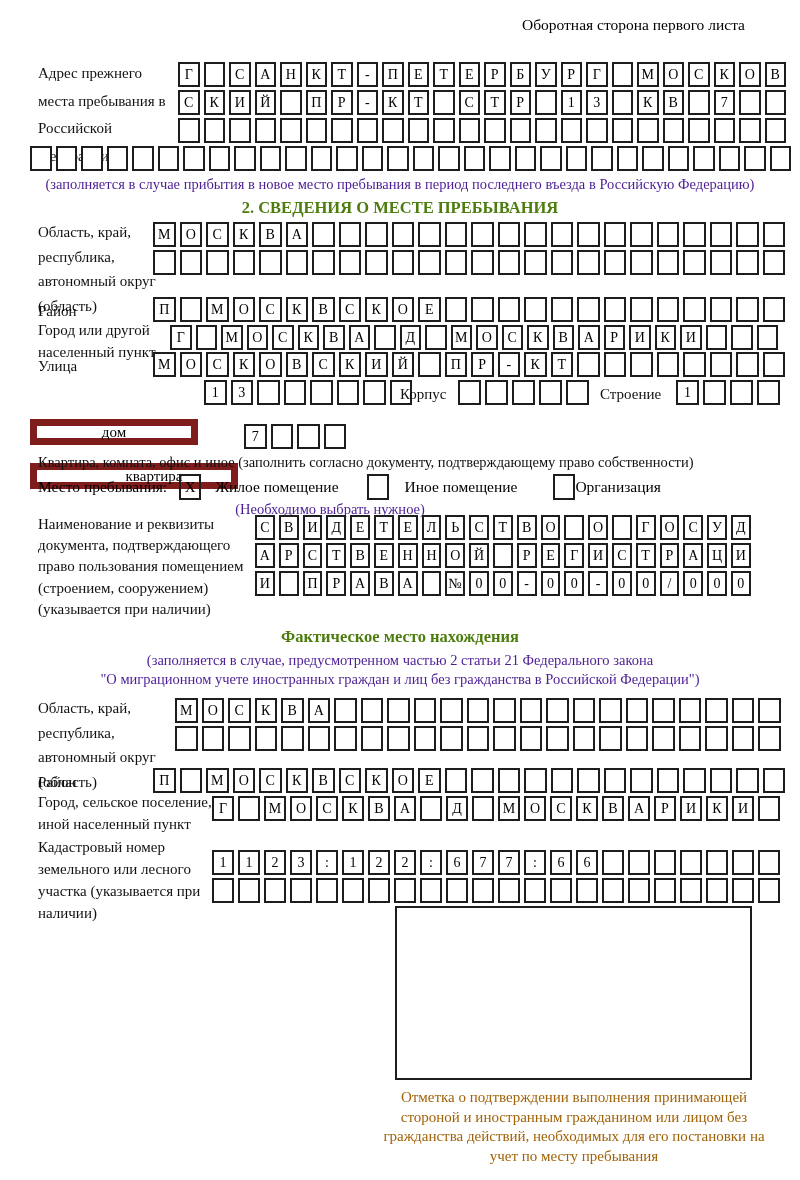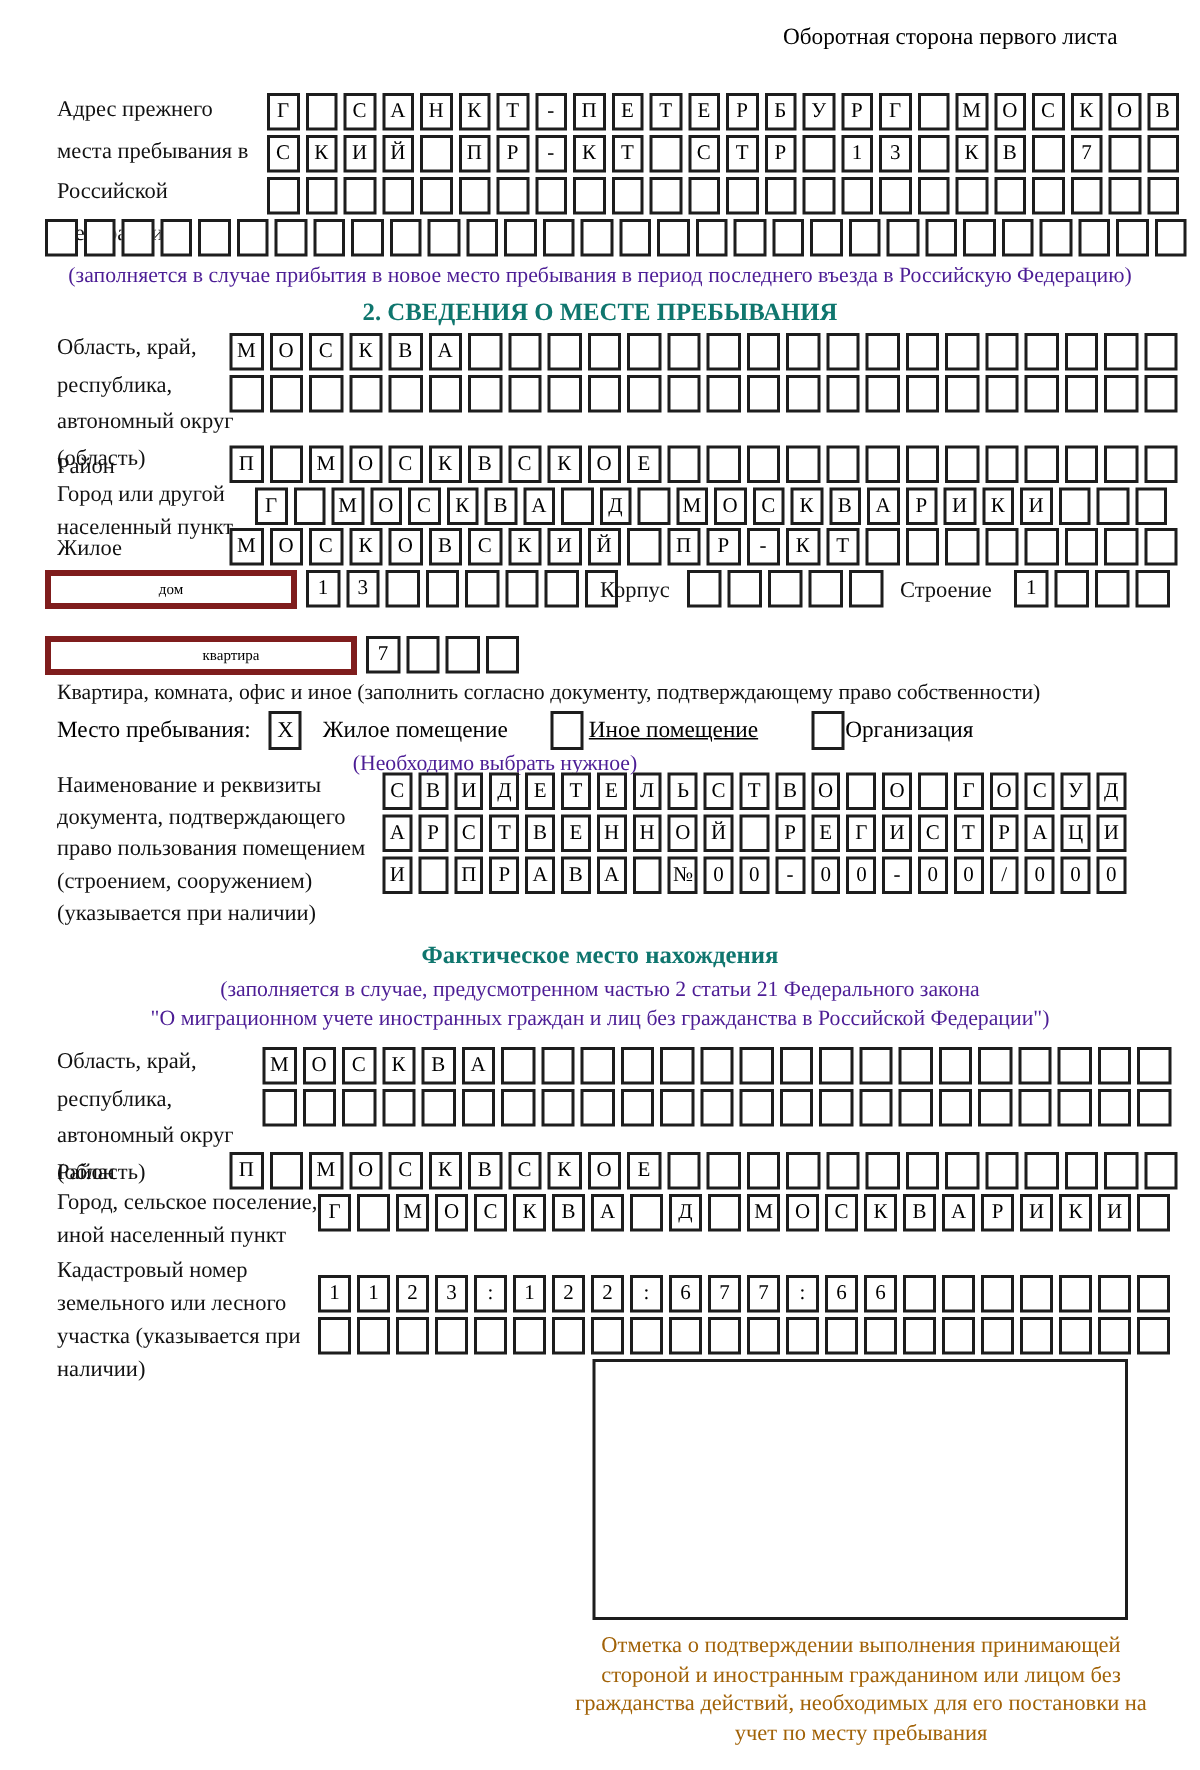--- a/index.html
+++ b/index.html
@@ -21,25 +21,25 @@
     border: 2px solid #1d1d1d;
     display: flex; align-items: center; justify-content: center;
     font-size: 14px; line-height: 1;
     background: #fff;
   }
   .cells.narrowcell .cell { width: 21.5px; }
   .cells.doccell .cell { width: 19.8px; }
   .cells.w22 .cell { width: 22px; }
   .cells.w23 .cell { width: 23px; }
   .widebox {
-    border: 4px solid #7f1d1d;
+    border: 7px solid #7f1d1d;
     display: flex; align-items: center; justify-content: center;
-    font-size: 10px; background: #fff;
+    font-size: 15px; background: #fff; margin-top: 39px;
   }
-  .title { font-weight: bold; font-size: 16.5px; text-align: center; width: 100%; color:#0f766e; }
+  .title { font-weight: bold; font-size: 16.5px; text-align: center; width: 100%; color:#4d7c0f; }
   .note { font-size: 14.5px; text-align: center; width: 100%; color:#4c1d95; }
   .caption { font-size: 14.5px; color:#111; white-space: nowrap; }
   .checkbox {
     flex: none;
     width: 22px; height: 26px;
     border: 2px solid #1d1d1d;
     display: inline-flex; align-items: center; justify-content: center;
     font-size: 15px;
   }
   .stayrow { display: flex; align-items: center; font-size: 15.5px; }
@@ -271,21 +271,21 @@
       <span class="cell">А</span>
       <span class="cell">Р</span>
       <span class="cell">И</span>
       <span class="cell">К</span>
       <span class="cell">И</span>
       <span class="cell"></span>
       <span class="cell"></span>
       <span class="cell"></span>
     </div>
 
-  <div class="abs lbl" style="left:38px; top:354px;">Жилое</div>
+  <div class="abs lbl" style="left:38px; top:354px;">Улица</div>
   <div class="abs cells" style="left:153px; top:352px;">
       <span class="cell">М</span>
       <span class="cell">О</span>
       <span class="cell">С</span>
       <span class="cell">К</span>
       <span class="cell">О</span>
       <span class="cell">В</span>
       <span class="cell">С</span>
       <span class="cell">К</span>
       <span class="cell">И</span>
@@ -344,21 +344,21 @@
       <span class="cell"></span>
       <span class="cell"></span>
     </div>
   <div class="abs caption" style="left:38px; top:454px;">Квартира, комната, офис и иное (заполнить согласно документу, подтверждающему право собственности)</div>
 
   <div class="abs stayrow" style="left:38px; top:474px;">
     <span>Место пребывания:</span>
     <span class="checkbox" style="margin-left:12px;">X</span>
     <span style="margin-left:14px;">Жилое помещение</span>
     <span class="checkbox" style="margin-left:28px;"></span>
-    <span style="margin-left:4px;text-decoration:underline;">Иное помещение</span>
+    <span style="margin-left:16px;">Иное помещение</span>
     <span class="checkbox" style="margin-left:36px;"></span>
     <span style="">Организация</span>
   </div>
   <div class="abs note" style="left:30px; top:501px; width:600px;">(Необходимо выбрать нужное)</div>
 
   <div class="abs lbl" style="left:38px; top:514px; width:214px; line-height:21.2px;">Наименование и реквизиты документа, подтверждающего право пользования помещением (строением, сооружением) (указывается при наличии)</div>
   <div class="abs cells doccell" style="left:255px; top:515px;">
       <span class="cell">С</span>
       <span class="cell">В</span>
       <span class="cell">И</span>

